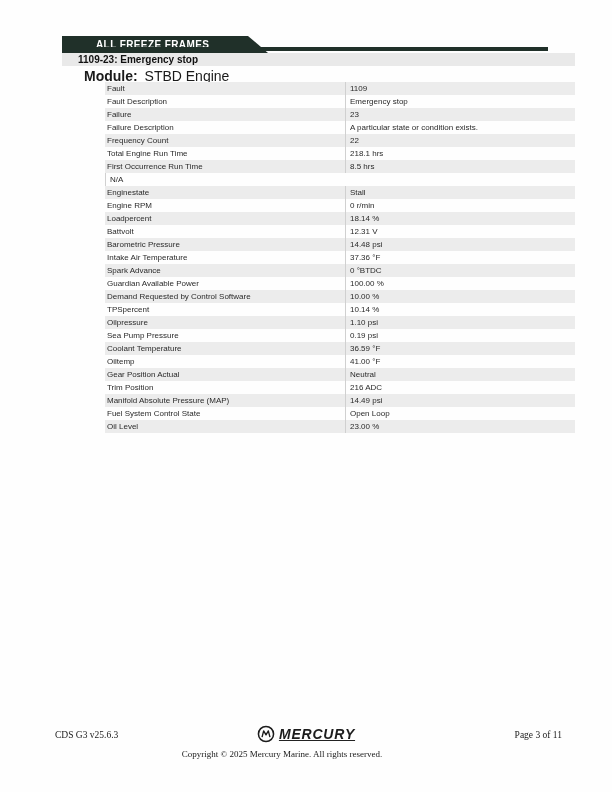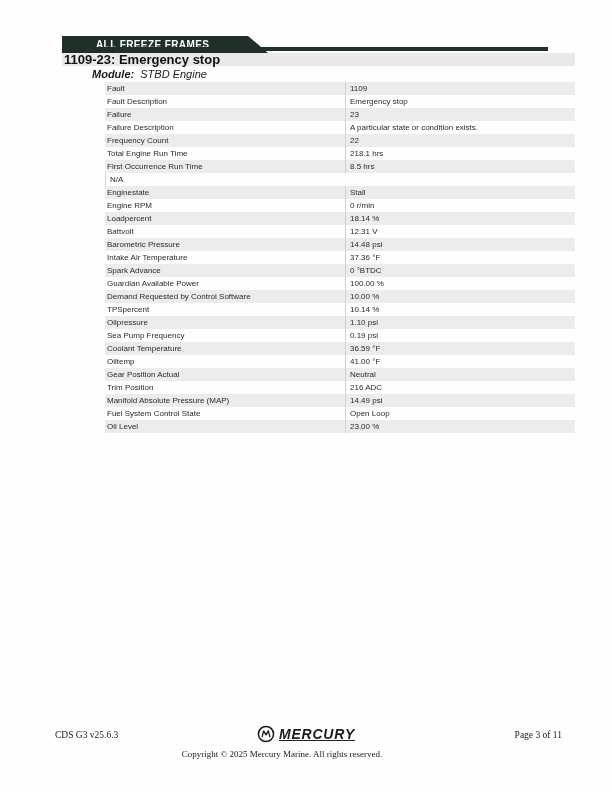--- a/index.html
+++ b/index.html
@@ -47,34 +47,33 @@
     position: absolute;
     left: 62px;
     top: 53px;
     width: 513px;
     height: 13px;
     background: #e9e9e9;
     display: flex;
     align-items: center;
   }
   .fault-title {
-    font-size: 13px;
+    font-size: 10px;
     font-weight: bold;
     color: #111;
-    padding-left: 2px;
+    padding-left: 16px;
     white-space: nowrap;
   }
   .module-line {
     position: absolute;
-    left: 92px;
+    left: 84px;
     top: 68px;
-    font-size: 11px;
-    color: #1a1a1a;
-    white-space: nowrap;
-    font-style: italic;
+    font-size: 14px;
+    color: #1a1a1a;
+    white-space: nowrap;
   }
   .module-label { font-weight: bold; }
   .module-value { font-weight: normal; margin-left: 3px; }
 
   
   .ff-table {
     position: absolute;
     left: 105px;
     top: 82px;
     width: 470px;
@@ -239,21 +238,21 @@
       </div>
       <div class="ff-row">
         <span class="ff-label">TPSpercent</span>
         <span class="ff-value">10.14 %</span>
       </div>
       <div class="ff-row">
         <span class="ff-label">Oilpressure</span>
         <span class="ff-value">1.10 psi</span>
       </div>
       <div class="ff-row">
-        <span class="ff-label">Sea Pump Frequency</span>
+        <span class="ff-label">Sea Pump Pressure</span>
         <span class="ff-value">0.19 psi</span>
       </div>
       <div class="ff-row">
         <span class="ff-label">Coolant Temperature</span>
         <span class="ff-value">36.59 °F</span>
       </div>
       <div class="ff-row">
         <span class="ff-label">Oiltemp</span>
         <span class="ff-value">41.00 °F</span>
       </div>

